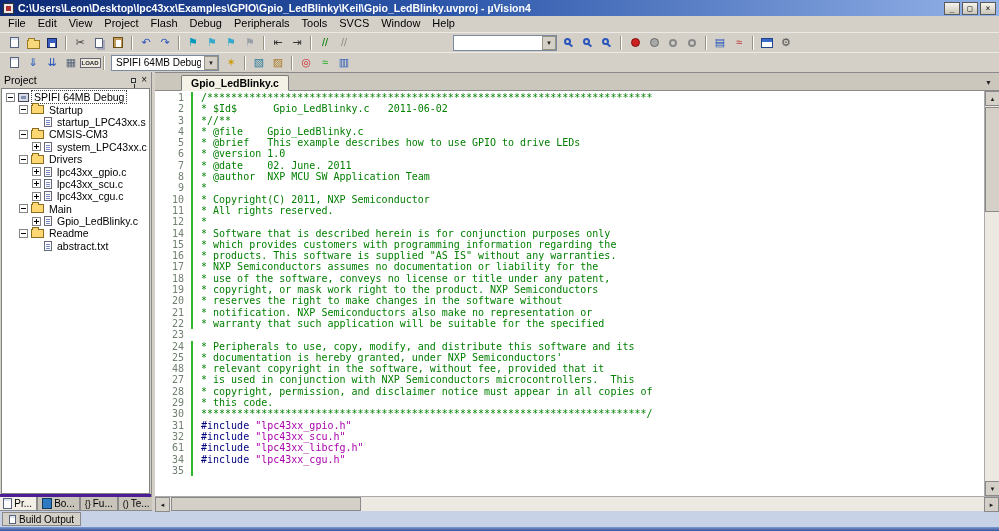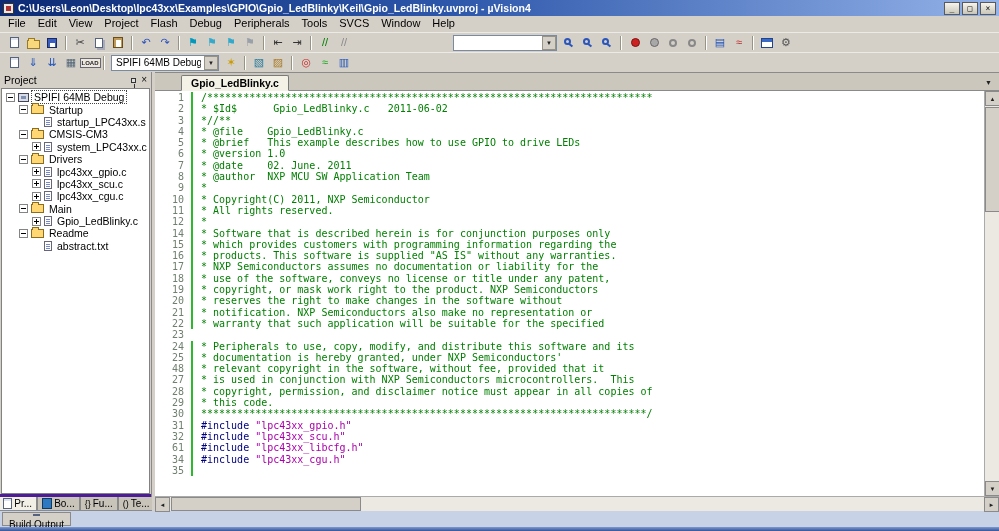--- a/index.html
+++ b/index.html
@@ -94,21 +94,21 @@
   .vscroll .sb-btn.top{top:0;left:0;}
   .vscroll .sb-btn.bottom{bottom:0;left:0;}
   .vthumb{position:absolute;left:0;top:16px;width:15px;height:105px;background:#d4d0c8;border:1px solid #8a8a8a;}
   .hscroll{height:15px;flex:none;background:#ece9e2;position:relative;border-top:1px solid #aaa;}
   .hscroll .sb-btn.left{left:0;top:0;}
   .hscroll .sb-btn.right{right:0;top:0;}
   .hthumb{position:absolute;left:16px;top:0;width:190px;height:14px;background:#d4d0c8;border:1px solid #8a8a8a;}
 
   
   .statusstrip{height:16px;flex:none;background:#c8d2e6;display:flex;align-items:center;padding-left:2px;}
-  .build-output-tab{display:flex;align-items:center;gap:3px;background:#d4d0c8;border:1px solid #8a8a8a;font-size:10px;padding:1px 6px;height:14px;flex-direction:column;}
+  .build-output-tab{display:flex;align-items:center;gap:3px;background:#d4d0c8;border:1px solid #8a8a8a;font-size:10px;padding:1px 6px;height:14px;}
   .k-doc.small{width:7px;height:9px;}
   .frame-bottom{height:4px;flex:none;background:linear-gradient(#7d9ad0,#35549a);}
 </style>
 </head>
 <body>
 
 <div class="window">
 
   <div class="titlebar">
     <span class="app-icon"></span>

